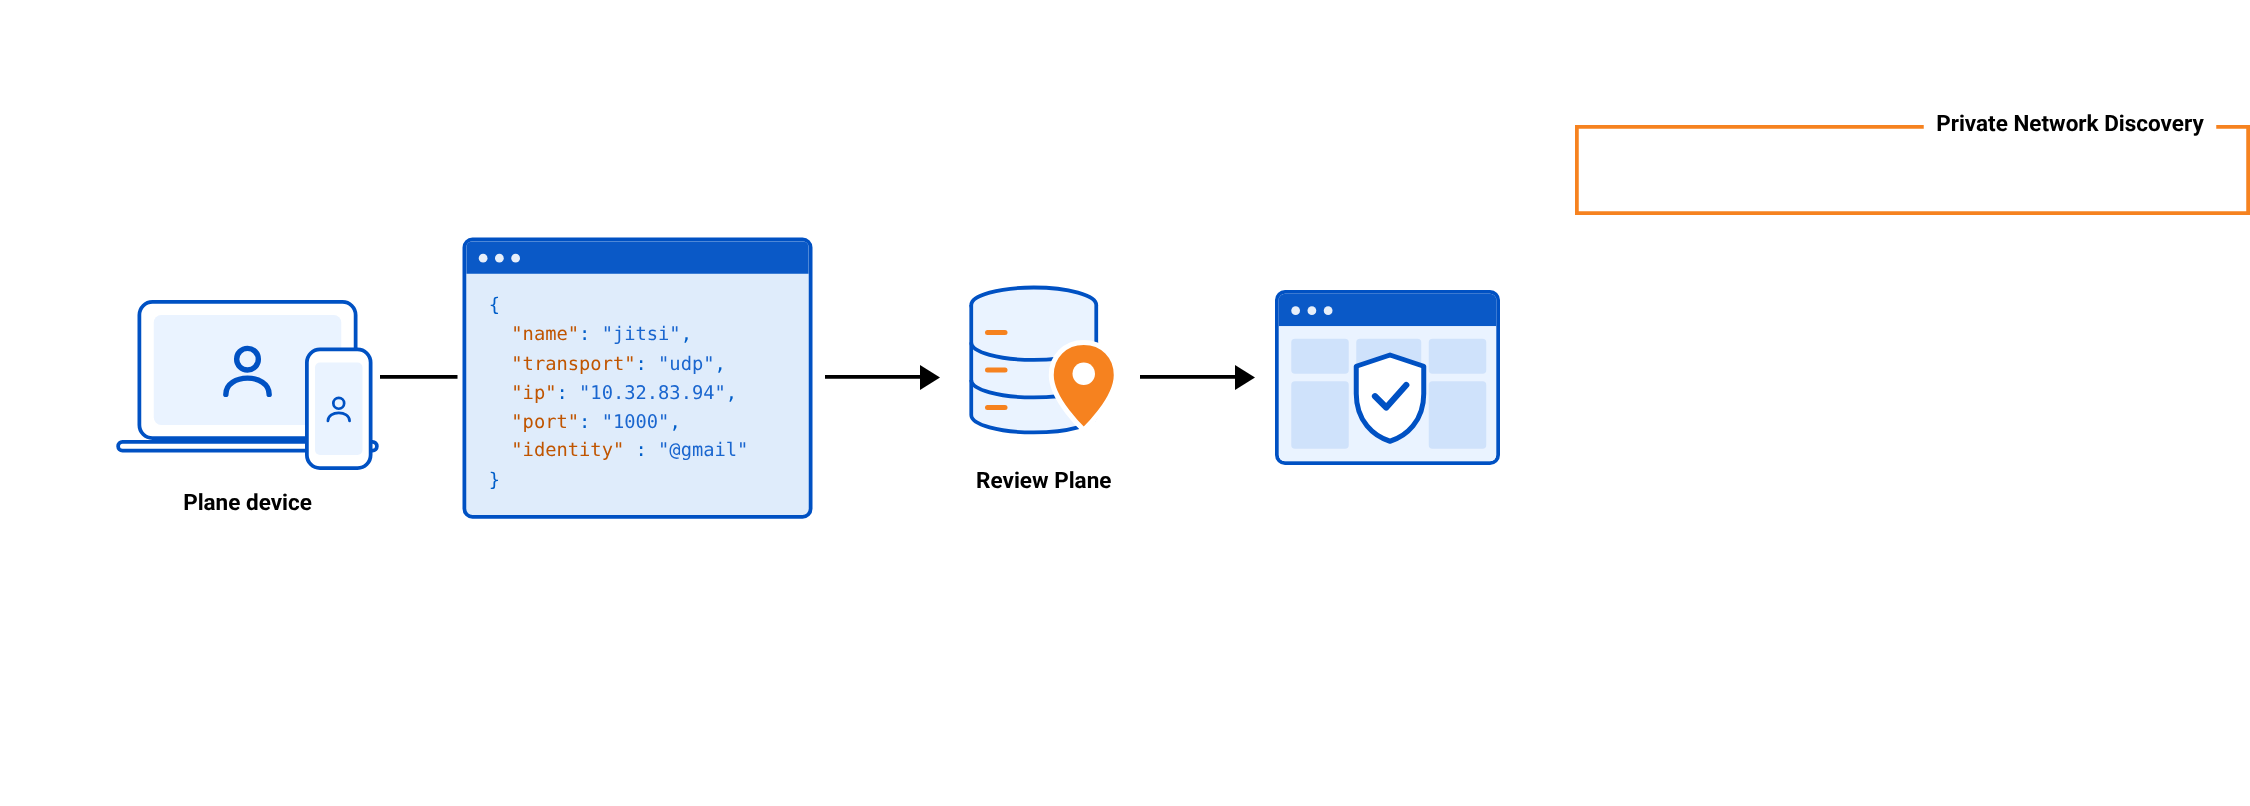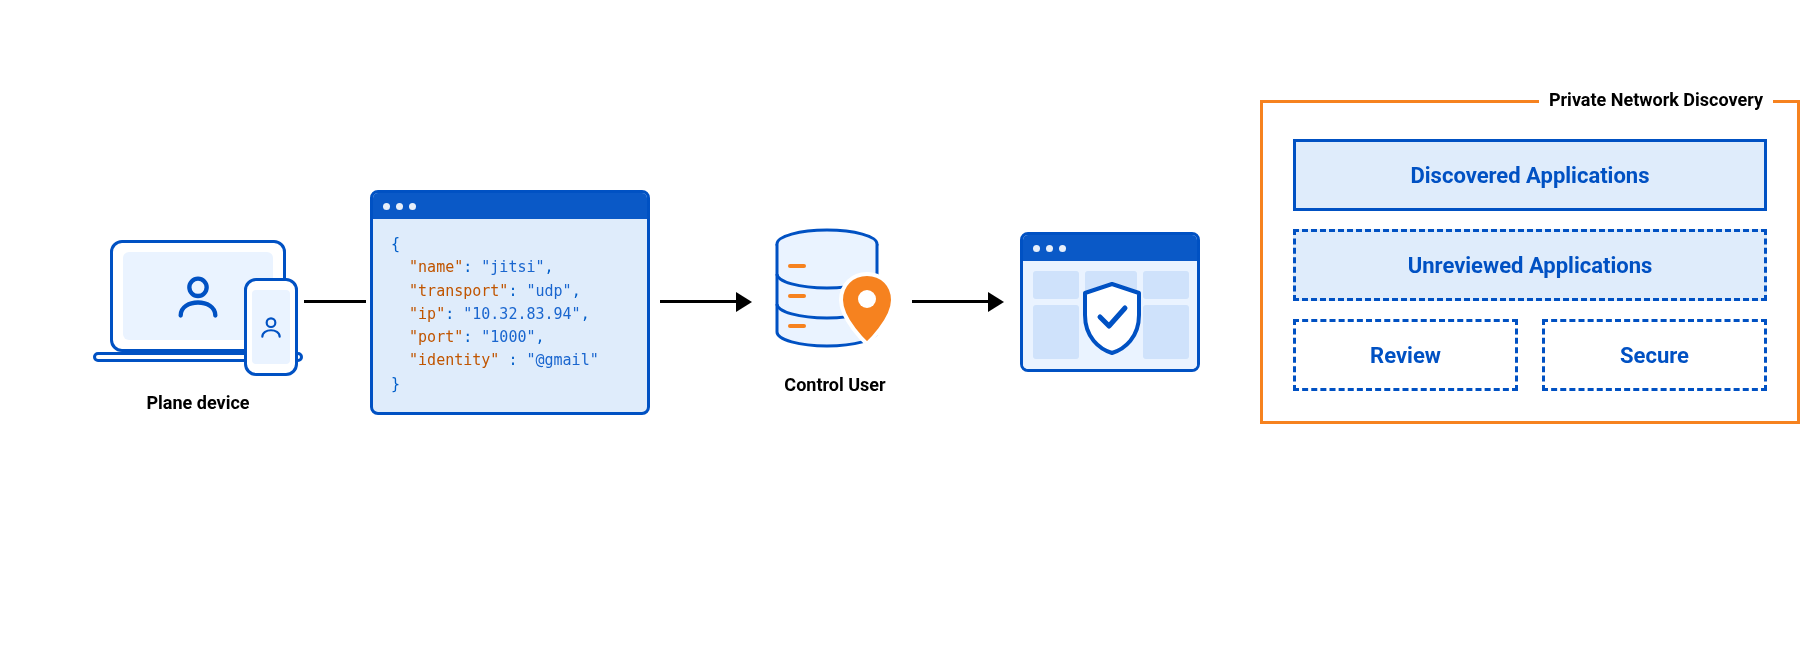--- a/index.html
+++ b/index.html
@@ -206,21 +206,21 @@
       <path d="M5 76 a50 14 0 0 0 100 0" fill="none" stroke="#0051c3" stroke-width="3"></path>
       <line x1="18" y1="38" x2="32" y2="38" stroke="#f6821f" stroke-width="4" stroke-linecap="round"></line>
       <line x1="18" y1="68" x2="32" y2="68" stroke="#f6821f" stroke-width="4" stroke-linecap="round"></line>
       <line x1="18" y1="98" x2="32" y2="98" stroke="#f6821f" stroke-width="4" stroke-linecap="round"></line>
     </svg>
     <svg class="pin-svg" width="58" height="76" viewBox="0 0 58 76" style="left:66px; top:44px;">
       <path d="M29 2 C14 2 3 13 3 28 c0 20 26 44 26 44 s26-24 26-44 C55 13 44 2 29 2 Z" fill="#f6821f" stroke="#fff" stroke-width="4"></path>
       <circle cx="29" cy="27" r="9" fill="#fff"></circle>
     </svg>
   </div>
-  <div class="label" style="left:760px; top:374px; width:150px;">Control User</div>
+  <div class="label" style="left:760px; top:374px; width:150px;">Review Plane</div>
 
   <div class="hline" style="left:912px; top:300px; width:76px;"></div>
   <div class="arrowhead" style="left:988px; top:292px;"></div>
 
   <div class="shieldwin" style="left:1020px; top:232px;">
     <div class="win-bar">
       <div class="win-dot"></div>
       <div class="win-dot"></div>
       <div class="win-dot"></div>
     </div>
@@ -232,23 +232,15 @@
       <div class="tile" style="left:120px; top:44px; width:46px; height:54px;"></div>
       <svg width="66" height="76" viewBox="0 0 66 76" style="position:absolute; left:56px; top:20px;">
         <path d="M33 3 L60 12 V34 c0 22-14 34-27 38 C20 68 6 56 6 34 V12 Z" fill="#ffffff" stroke="#0051c3" stroke-width="4" stroke-linejoin="round"></path>
         <path d="M21 36 l9 9 l16 -18" fill="none" stroke="#0051c3" stroke-width="5" stroke-linecap="round" stroke-linejoin="round"></path>
       </svg>
     </div>
   </div>
 
   <div class="panel" style="left:1260px; top:100px; width:540px;">
     <div class="panel-title">Private Network Discovery</div>
-    <div class="stack">
-      <div class="box box-solid">Discovered Applications</div>
-      <div class="box box-dash-wide">Unreviewed Applications</div>
-      <div class="row">
-        <div class="box box-dash-half">Review</div>
-        <div class="box box-dash-half">Secure</div>
-      </div>
-    </div>
   </div>
 
 </div>
 
 </body></html>

